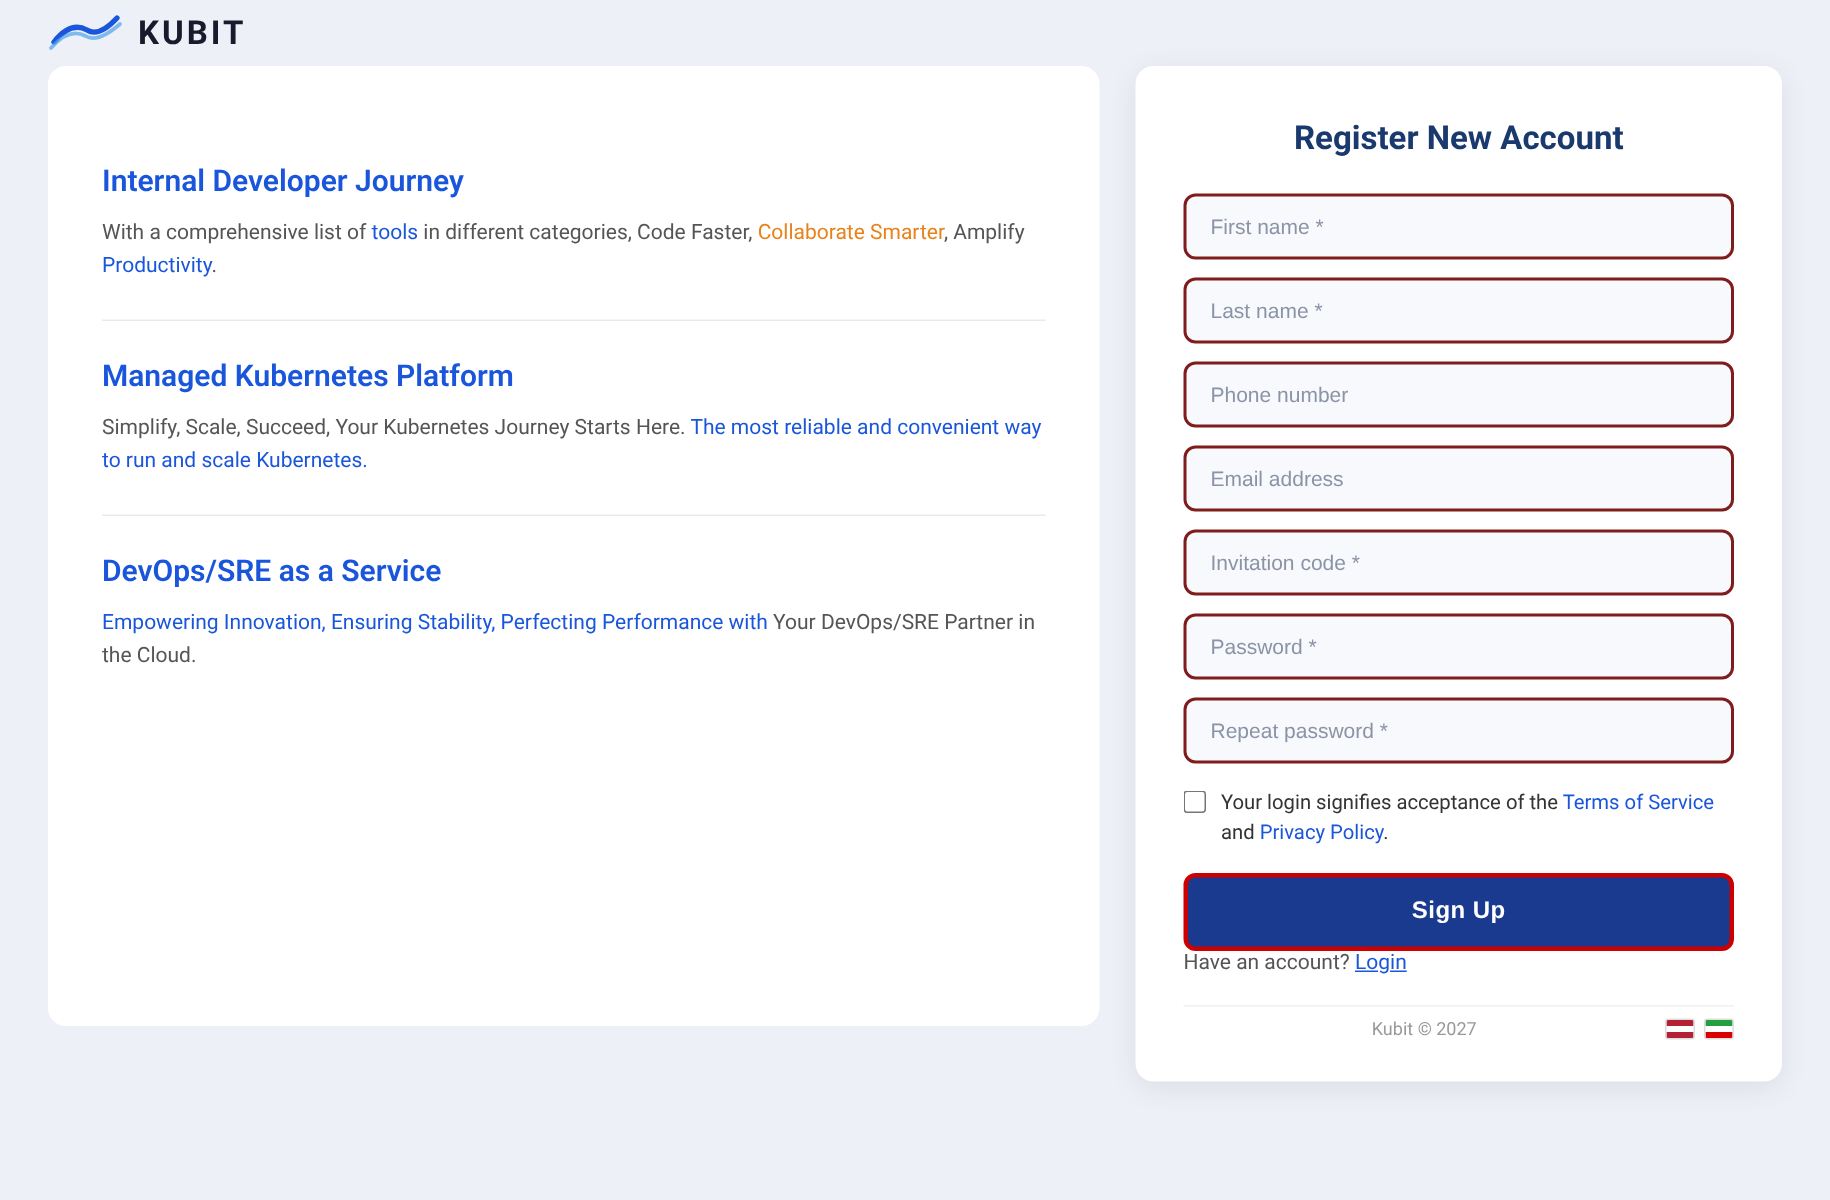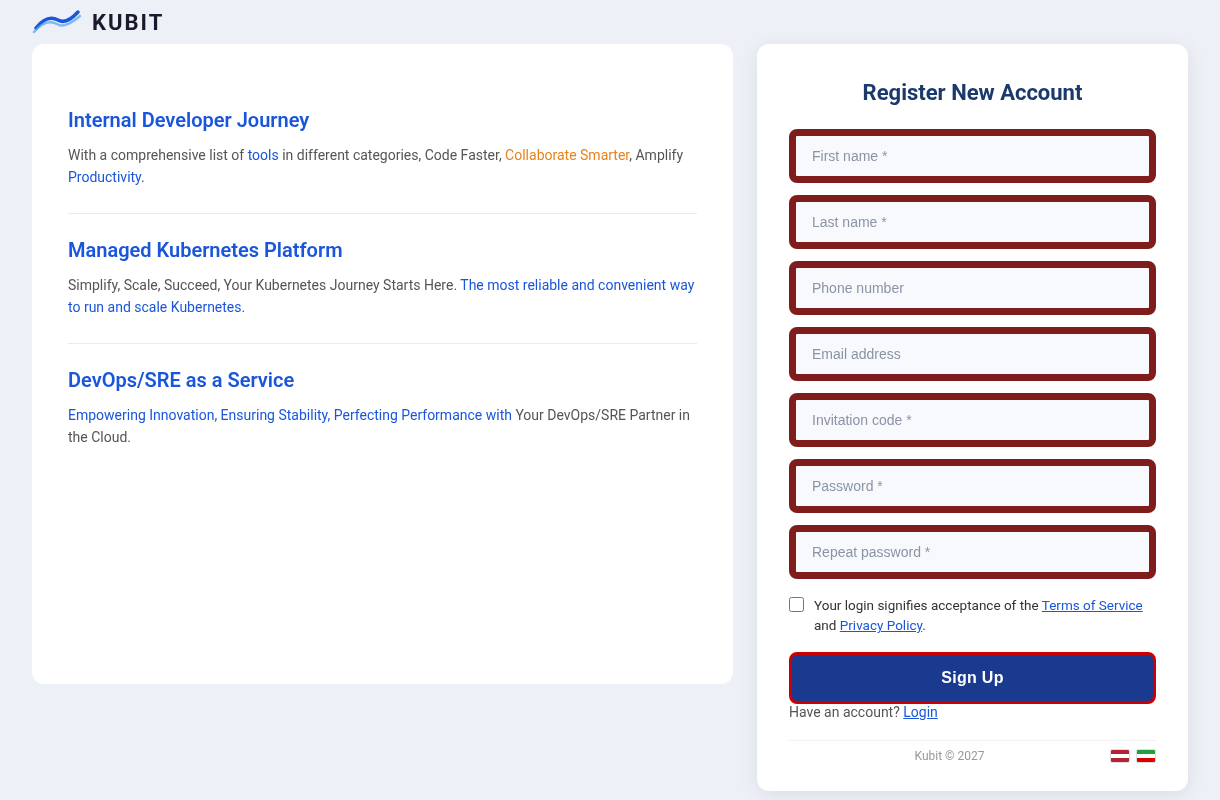--- a/index.html
+++ b/index.html
@@ -107,21 +107,21 @@
       margin-bottom: 24px;
     }
 
     .form-group {
       margin-bottom: 12px;
     }
 
     .form-input {
       width: 100%;
       padding: 12px 16px;
-      border: 7px solid #7f1d1d;
+      border: 2px solid #7f1d1d;
       border-radius: 8px;
       background: #f8f9fc;
       font-size: 14px;
       color: #333;
       outline: none;
     }
 
     .form-input::placeholder {
       color: #8a94a6;
     }
@@ -143,21 +143,20 @@
     }
 
     .terms-text {
       font-size: 13.5px;
       color: #333;
       line-height: 1.5;
     }
 
     .terms-link {
       color: #1a56db;
-      text-decoration: underline;
       cursor: pointer;
     }
 
     .signup-btn {
       width: 100%;
       padding: 14px;
       background: #1a3a8f;
       color: white;
       border: 3px solid #cc0000;
       border-radius: 8px;

